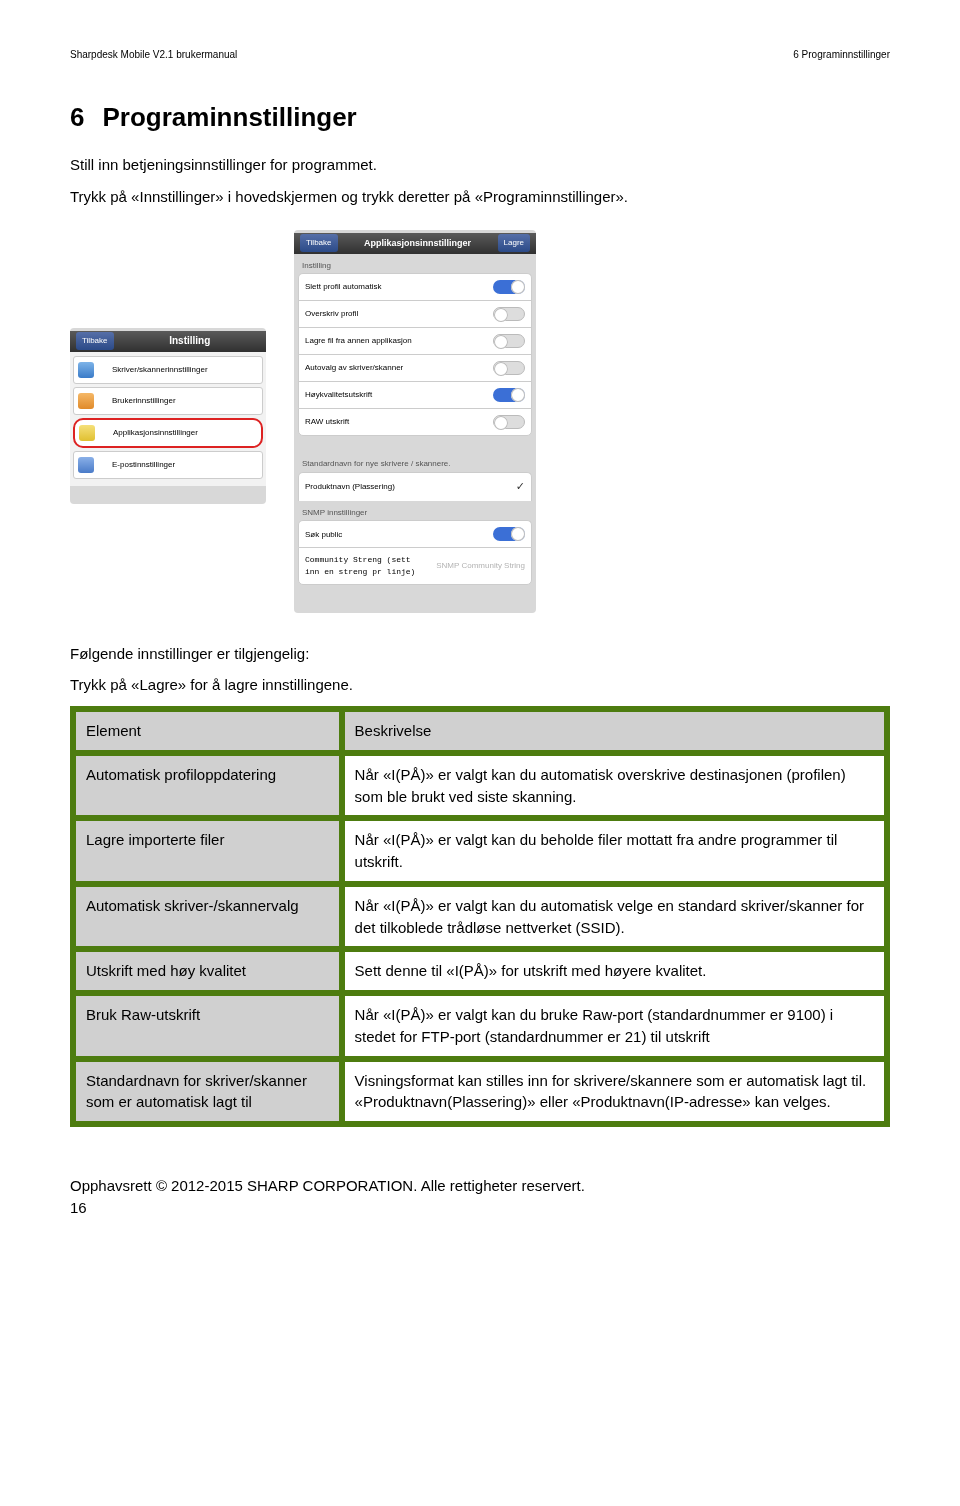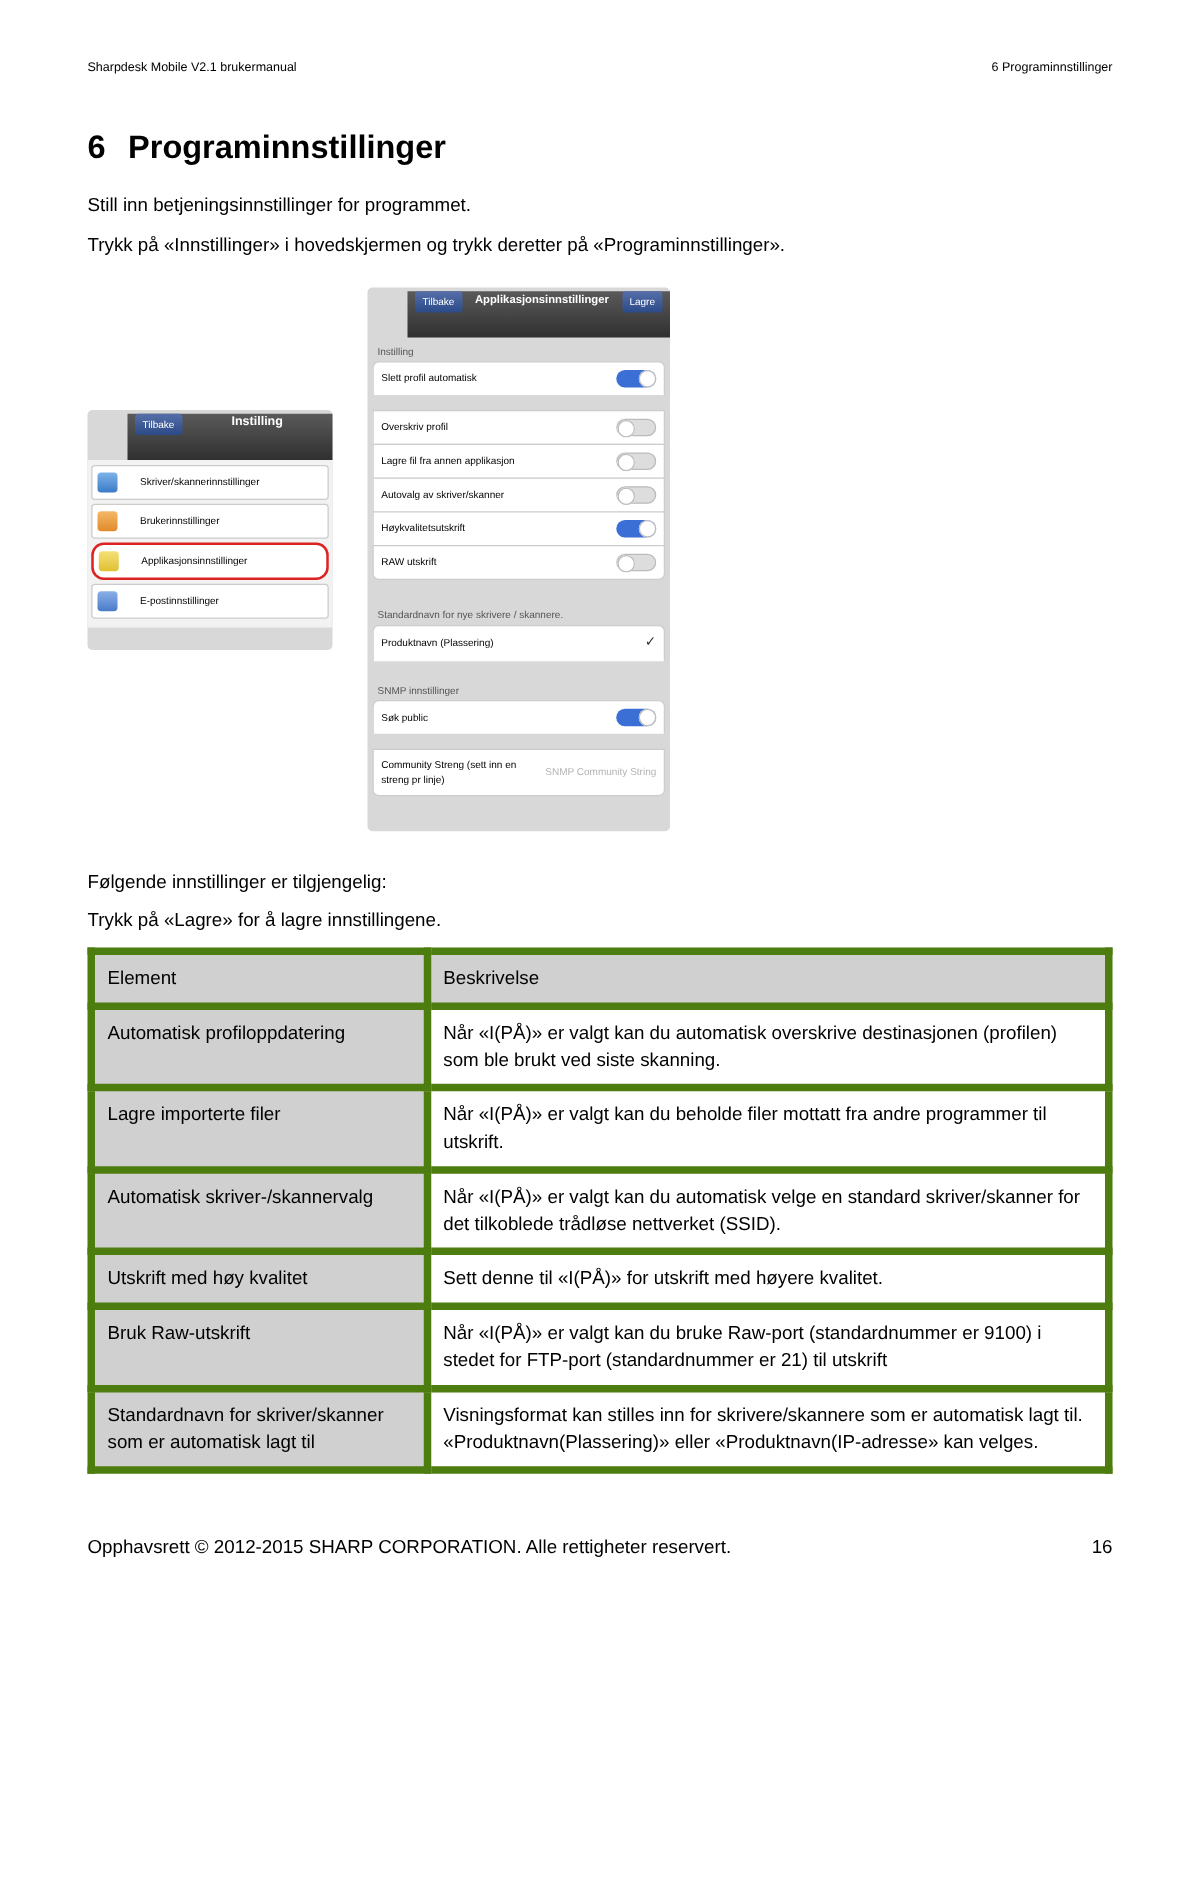--- a/index.html
+++ b/index.html
@@ -35,27 +35,26 @@
   .shot-left {
     width: 196px;
     background: #d8d8d8;
     border-radius: 4px;
     padding: 3px 0 18px 0;
     margin-top: 98px;
   }
   .shot-left .titlebar, .shot-right .titlebar {
     background: linear-gradient(#5a5a5a,#303030);
     color: #fff;
-    height: 37px;
-    display: flex;
-    align-items: flex-start;
+    height: 21px;
+    display: flex;
+    align-items: center;
     padding: 0 6px;
     font-size: 9px;
     gap: 6px;
-    margin-left: 32px;
   }
   .pill-btn {
     background: linear-gradient(#566fa8,#2b4a88);
     border-radius: 3px;
     padding: 3px 6px;
     font-size: 8px;
     color: #fff;
   }
   .shot-left .list { background: #f2f2f2; padding: 4px 3px; }
   .shot-left .row {
@@ -85,21 +84,21 @@
   .shot-right .section-label {
     font-size: 8px; color: #555; padding: 6px 8px 2px 8px;
   }
   .shot-right .list { background: transparent; padding: 0 4px; }
   .shot-right .row {
     background: #fff; border: 1px solid #ccc;
     padding: 6px 6px; font-size: 8px;
     display: flex; justify-content: space-between; align-items: center;
     margin-bottom: 2px;
   }
-  .shot-right .row.grouptop { border-radius: 5px 5px 0 0; margin-bottom: 12px; border-bottom: none;}
+  .shot-right .row.grouptop { border-radius: 5px 5px 0 0; margin-bottom: 0; border-bottom: none;}
   .shot-right .row.groupmid { border-radius: 0; margin-bottom: 0; border-bottom: none;}
   .shot-right .row.groupbot { border-radius: 0 0 5px 5px; margin-bottom: 16px;}
   .toggle { width: 32px; height: 14px; border-radius: 7px; position: relative; }
   .toggle.on  { background: #3b6fd6; }
   .toggle.off { background: #ddd; border:1px solid #bbb; }
   .toggle .knob {
     width: 14px; height: 14px; border-radius: 50%;
     background: #fff; position: absolute; top: 0;
     box-shadow: inset 0 0 0 1px #bbb;
   }
@@ -132,20 +131,21 @@
     font-weight: normal;
   }
   table.settings thead th.col { background: #d0d0d0; }
   table.settings tbody tr th.col { background: #d0d0d0; width: 33%; }
 
   .footer {
     margin-top: 48px;
     display: flex;
     justify-content: space-between;
     font-size: 15px;
+    flex-direction: column;
   }
 </style>
 </head>
 <body>
 
 <div class="header-top">
   <span>Sharpdesk Mobile V2.1 brukermanual</span>
   <span>6 Programinnstillinger</span>
 </div>
 
@@ -237,21 +237,21 @@
     </div>
     <div class="section-label">SNMP innstillinger</div>
     <div class="list">
       <div class="row grouptop">
           <span>Søk public</span>
           <span class="toggle on">
             <span class="knob"></span>
           </span>
         </div>
       <div class="row groupbot">
-          <span style="max-width:55%;">Community Streng (sett inn en streng pr linje)</span>
+          <span style="max-width:55%;font-family:Liberation Mono, monospace;">Community Streng (sett inn en streng pr linje)</span>
           <span class="ghost-input">SNMP Community String</span>
         </div>
     </div>
   </div>
 </div>
 
 <p class="body">Følgende innstillinger er tilgjengelig:</p>
 <p class="body">Trykk på «Lagre» for å lagre innstillingene.</p>
 
 <table class="settings">

